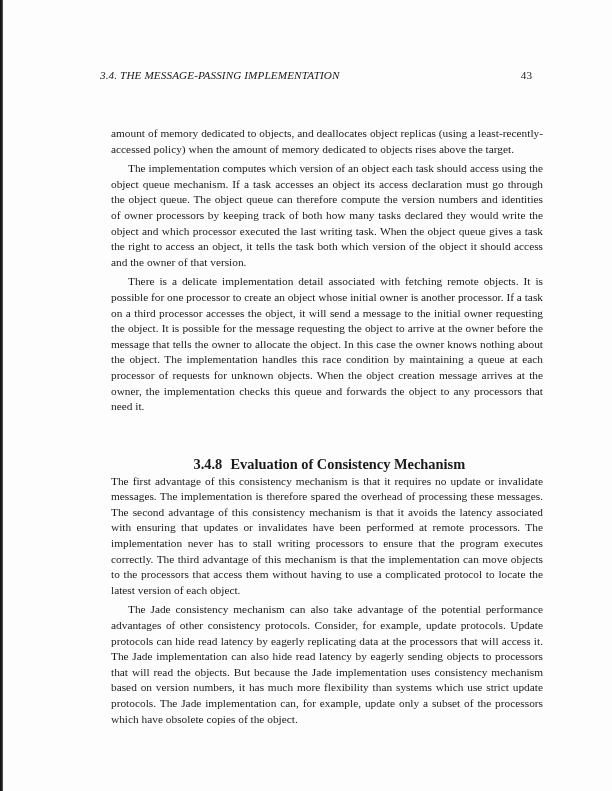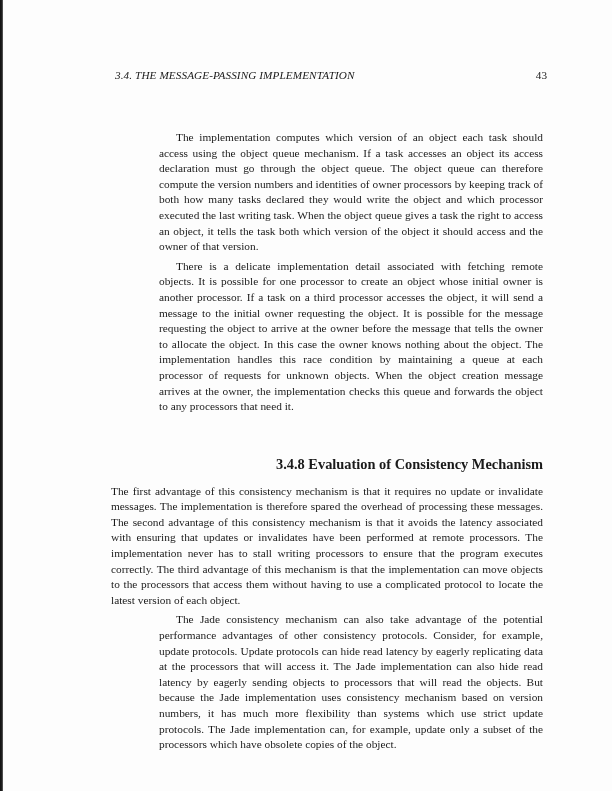--- a/index.html
+++ b/index.html
@@ -5,48 +5,49 @@
   html, body { margin: 0; padding: 0; }
   body {
     width: 612px; height: 791px; background: #fdfdfd; position: relative; overflow: hidden;
     font-family: "Liberation Serif", "DejaVu Serif", serif; color: #1a1a1a;
   }
   .scan-edge {
     position: absolute; left: 0; top: 0; width: 3px; height: 791px;
     background: linear-gradient(to right, #111 0, #222 2px, #777 3px);
   }
   .running-head {
-    position: absolute; left: 115px; top: 67px; width: 432px; height: 16px;
+    position: absolute; left: 100px; top: 67px; width: 432px; height: 16px;
     font-size: 11.2px; line-height: 16px;
   }
   .running-head .title { font-style: italic; position: absolute; left: 0; top: 0; letter-spacing: 0.1px; }
   .running-head .pnum { position: absolute; right: 0; top: 0; }
   .content {
     position: absolute; left: 111px; top: 126px; width: 432px;
     font-size: 11.35px; line-height: 15.6px; text-align: justify; hyphens: manual;
   }
   .content p { margin: 0; }
-  .content p.indent { text-indent: 17px; margin-top: 4px; margin-left: 48px; }
+  .content p.indent { text-indent: 17px; margin-top: 4px; }
   .section-heading {
     font-weight: bold; font-size: 14.4px; line-height: 18px;
-    margin-top: 40px; margin-bottom: 11px; text-align: right;
+    margin-top: 40px; margin-bottom: 1px; text-align: center;
   }
   .section-heading .num { display: inline-block; width: 38px; }
 </style>
 </head>
 <body>
 
 <div class="scan-edge"></div>
 
 <div class="running-head">
   <span class="title">3.4.  THE MESSAGE-PASSING IMPLEMENTATION</span>
   <span class="pnum">43</span>
 </div>
 
 <div class="content">
+  <p>amount of memory dedicated to objects, and deallocates object replicas (using a least-recently-accessed policy) when the amount of memory dedicated to objects rises above the target.</p>
   <p class="indent">The implementation computes which version of an object each task should access using the object queue mechanism.  If a task accesses an object its access declaration must go through the object queue.  The object queue can therefore compute the version numbers and identities of owner processors by keeping track of both how many tasks declared they would write the object and which processor executed the last writing task.  When the object queue gives a task the right to access an object, it tells the task both which version of the object it should access and the owner of that version.</p>
   <p class="indent">There is a delicate implementation detail associated with fetching remote objects.  It is possible for one processor to create an object whose initial owner is another processor. If a task on a third processor accesses the object, it will send a message to the initial owner requesting the object.  It is possible for the message requesting the object to arrive at the owner before the message that tells the owner to allocate the object.  In this case the owner knows nothing about the object. The implementation handles this race condition by maintaining a queue at each processor of requests for unknown objects.  When the object creation message arrives at the owner, the implementation checks this queue and forwards the object to any processors that need it.</p>
 
   <div class="section-heading">
     <span class="num">3.4.8</span>
     <span>Evaluation of Consistency Mechanism</span>
   </div>
 
   <p>The first advantage of this consistency mechanism is that it requires no update or invali­date messages.  The implementation is therefore spared the overhead of processing these messages.  The second advantage of this consistency mechanism is that it avoids the la­tency associated with ensuring that updates or invalidates have been performed at remote processors.  The implementation never has to stall writing processors to ensure that the pro­gram executes correctly.  The third advantage of this mechanism is that the implementation can move objects to the processors that access them without having to use a complicated protocol to locate the latest version of each object.</p>
   <p class="indent">The Jade consistency mechanism can also take advantage of the potential performance advantages of other consistency protocols.  Consider, for example, update protocols.  Update protocols can hide read latency by eagerly replicating data at the processors that will access it.  The Jade implementation can also hide read latency by eagerly sending objects to processors that will read the objects.  But because the Jade implementation uses consistency mechanism based on version numbers, it has much more flexibility than systems which use strict update protocols.  The Jade implementation can, for example, update only a subset of the processors which have obsolete copies of the object.</p>

